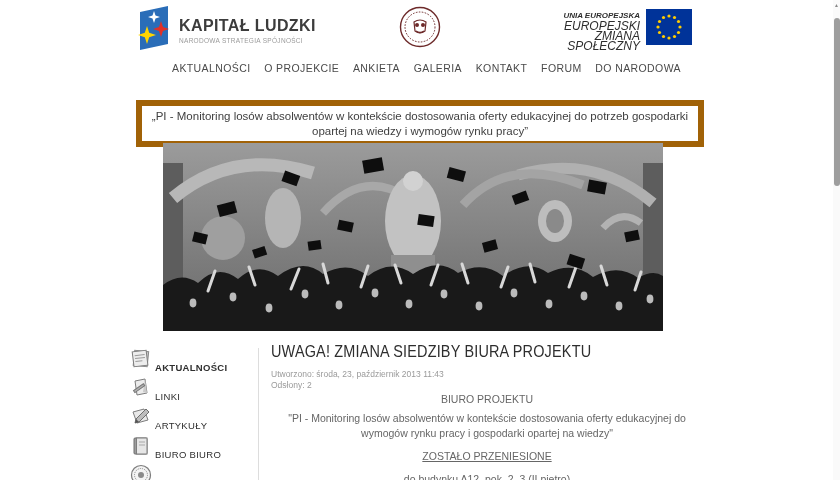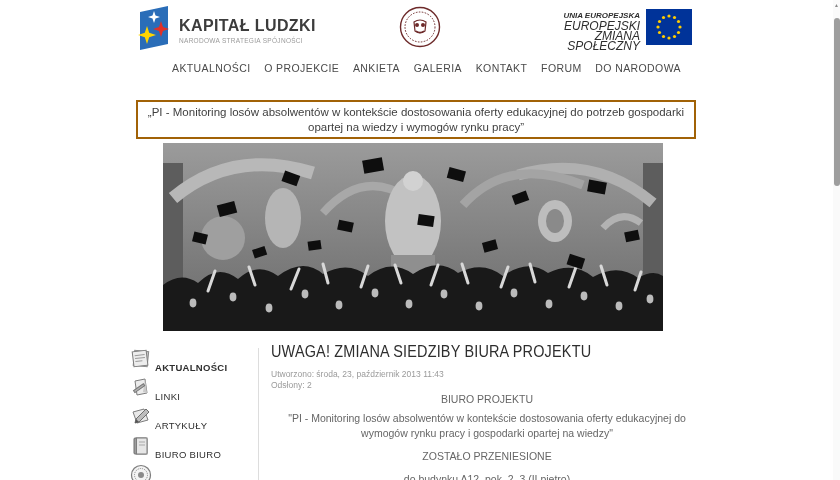--- a/index.html
+++ b/index.html
@@ -12,38 +12,38 @@
   .kl-sub{font-size:6.5px;color:#9a9a9a;letter-spacing:.3px;margin-top:2px;}
   .seal{position:absolute;left:399px;top:6px;}
   .eu-block{position:absolute;left:540px;top:11px;width:100px;text-align:right;line-height:10px;font-style:italic;}
   .eu-l1{font-size:8px;font-weight:bold;color:#2e2e2e;}
   .eu-l23{font-size:12px;color:#2e2e2e;}
   .eu-flag{position:absolute;left:646px;top:9px;}
   
   .nav{position:absolute;left:172px;top:62px;width:509px;display:flex;justify-content:space-between;}
   .nav-item{font-size:10.5px;color:#4a4a4a;letter-spacing:.4px;cursor:pointer;}
   
-  .banner{position:absolute;left:136px;top:100px;width:556px;height:35px;border:2px solid #a16207;
+  .banner{position:absolute;left:136px;top:100px;width:556px;height:35px;border:6px solid #a16207;
           display:flex;align-items:center;justify-content:center;text-align:center;}
   .banner span{font-size:11.5px;color:#3f3f3f;line-height:15px;padding:0 8px;}
   
   .photo{position:absolute;left:163px;top:143px;width:500px;height:188px;}
   
   .sidebar{position:absolute;left:130px;top:352px;width:126px;display:flex;flex-direction:column;gap:7px;}
   .side-item{display:flex;align-items:flex-end;height:22px;cursor:pointer;}
   .side-item .lbl{font-size:9.5px;color:#2f2f2f;letter-spacing:.3px;margin-left:3px;padding-bottom:1px;}
   .side-item.active .lbl{font-weight:bold;}
   .divider{position:absolute;left:258px;top:348px;width:1px;height:132px;background:#ddd;}
   
   .article-title{position:absolute;left:271px;top:342px;margin:0;font-size:17px;font-weight:400;
                  color:#2e2e2e;white-space:nowrap;transform:scaleX(.85);transform-origin:left top;letter-spacing:.2px;}
   .meta{position:absolute;left:271px;top:369px;font-size:8.5px;color:#9a9a9a;line-height:11px;}
   .body-text{position:absolute;left:271px;top:392px;width:432px;text-align:center;}
   .body-text p{margin:0 0 4px;font-size:10.5px;color:#666;line-height:15px;}
-  .body-text p.spaced{margin-top:8px;}
+  .body-text p.spaced{margin-top:8px;text-decoration:underline;}
   
   .scrollbar{position:absolute;right:0;top:0;width:7px;height:480px;background:#fafafa;}
   .scroll-up{position:absolute;right:0;top:0;width:7px;height:10px;color:#8a8a8a;font-size:5px;
              text-align:center;line-height:10px;}
   .scroll-thumb{position:absolute;right:0;top:18px;width:6px;height:168px;background:#9e9e9e;border-radius:3px;}
 </style>
 </head>
 <body>
 
 <div id="page">

